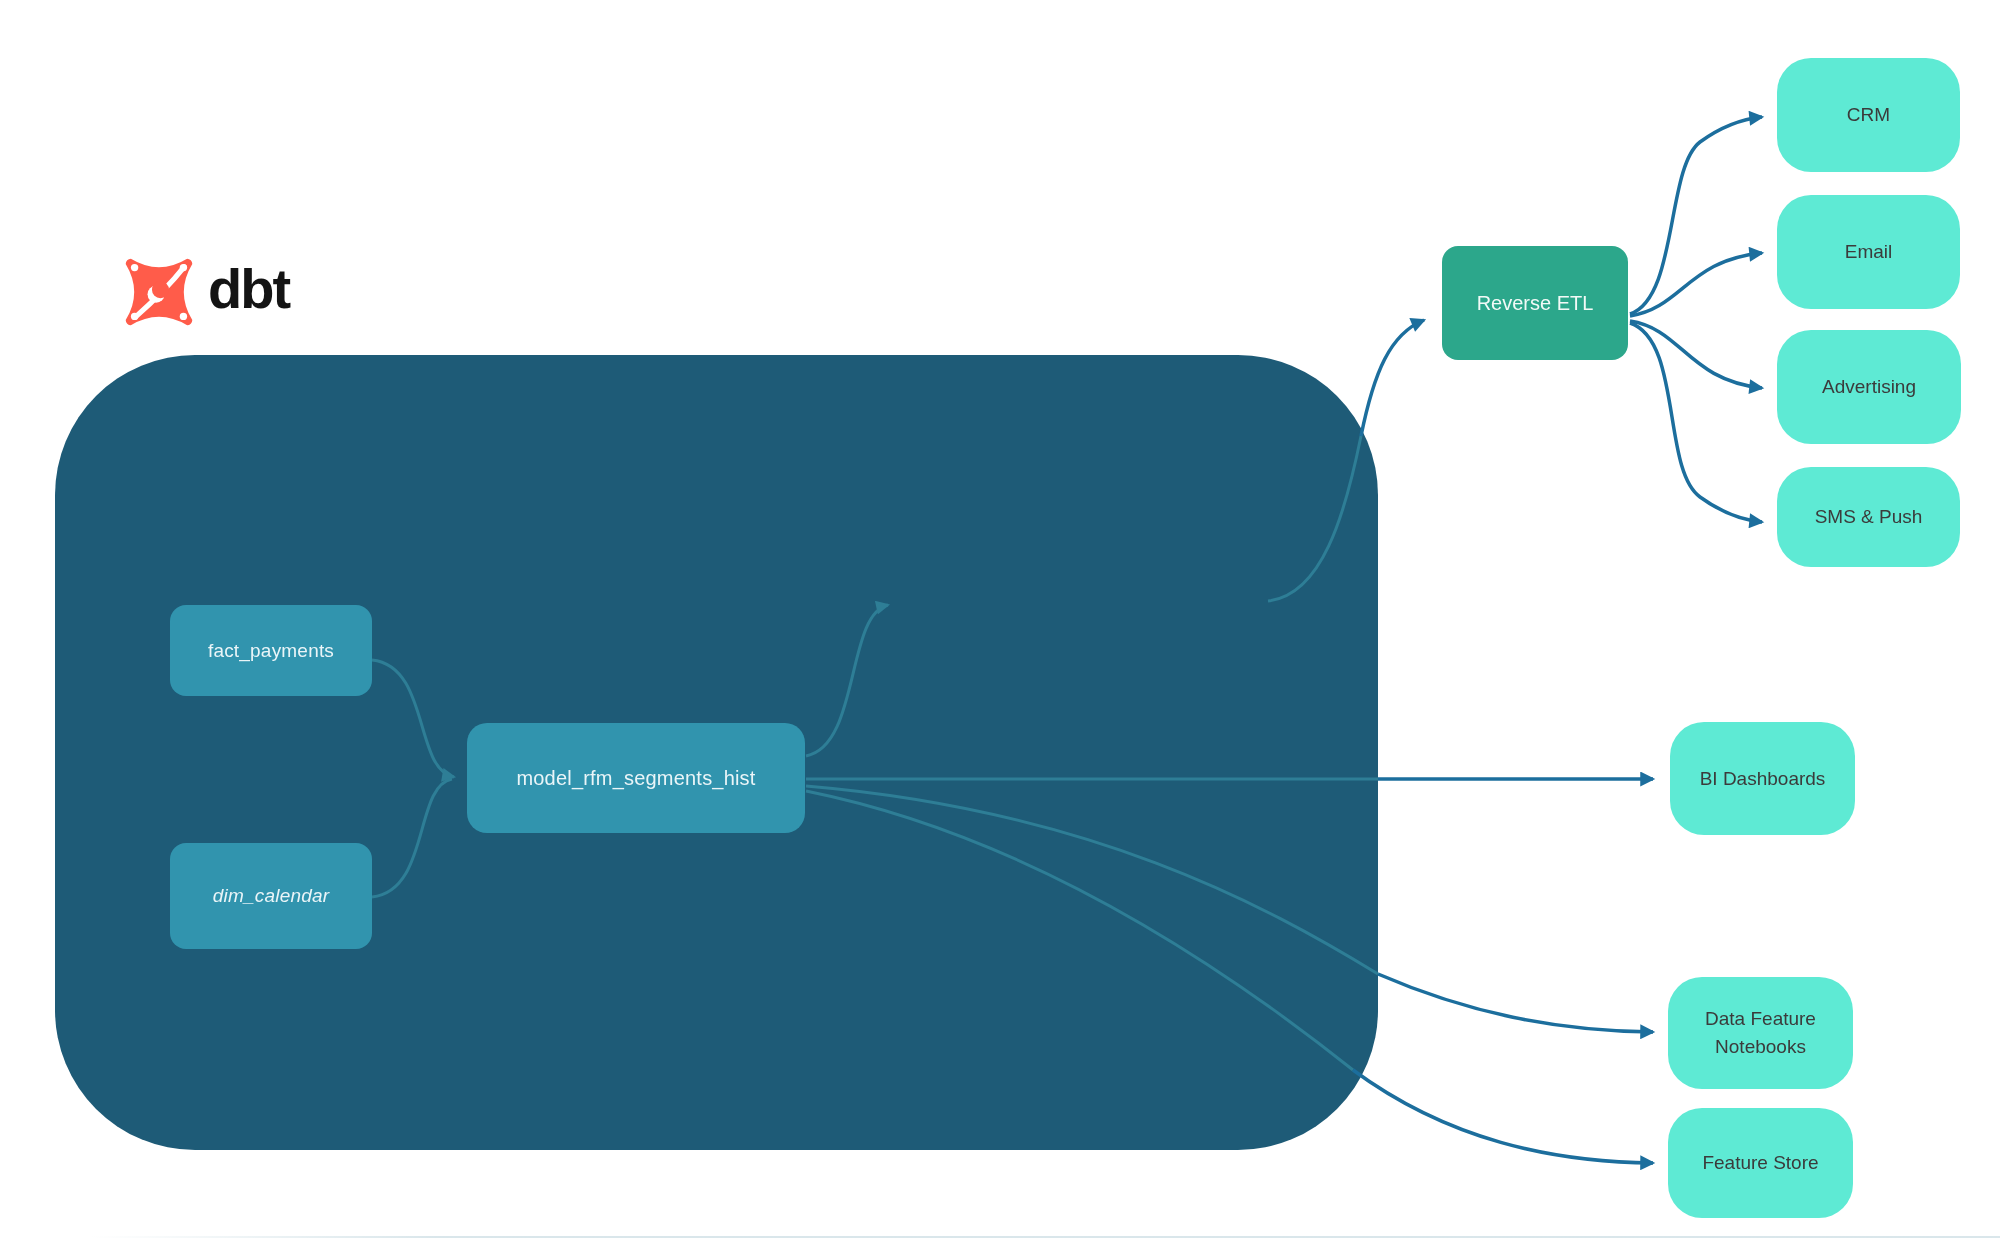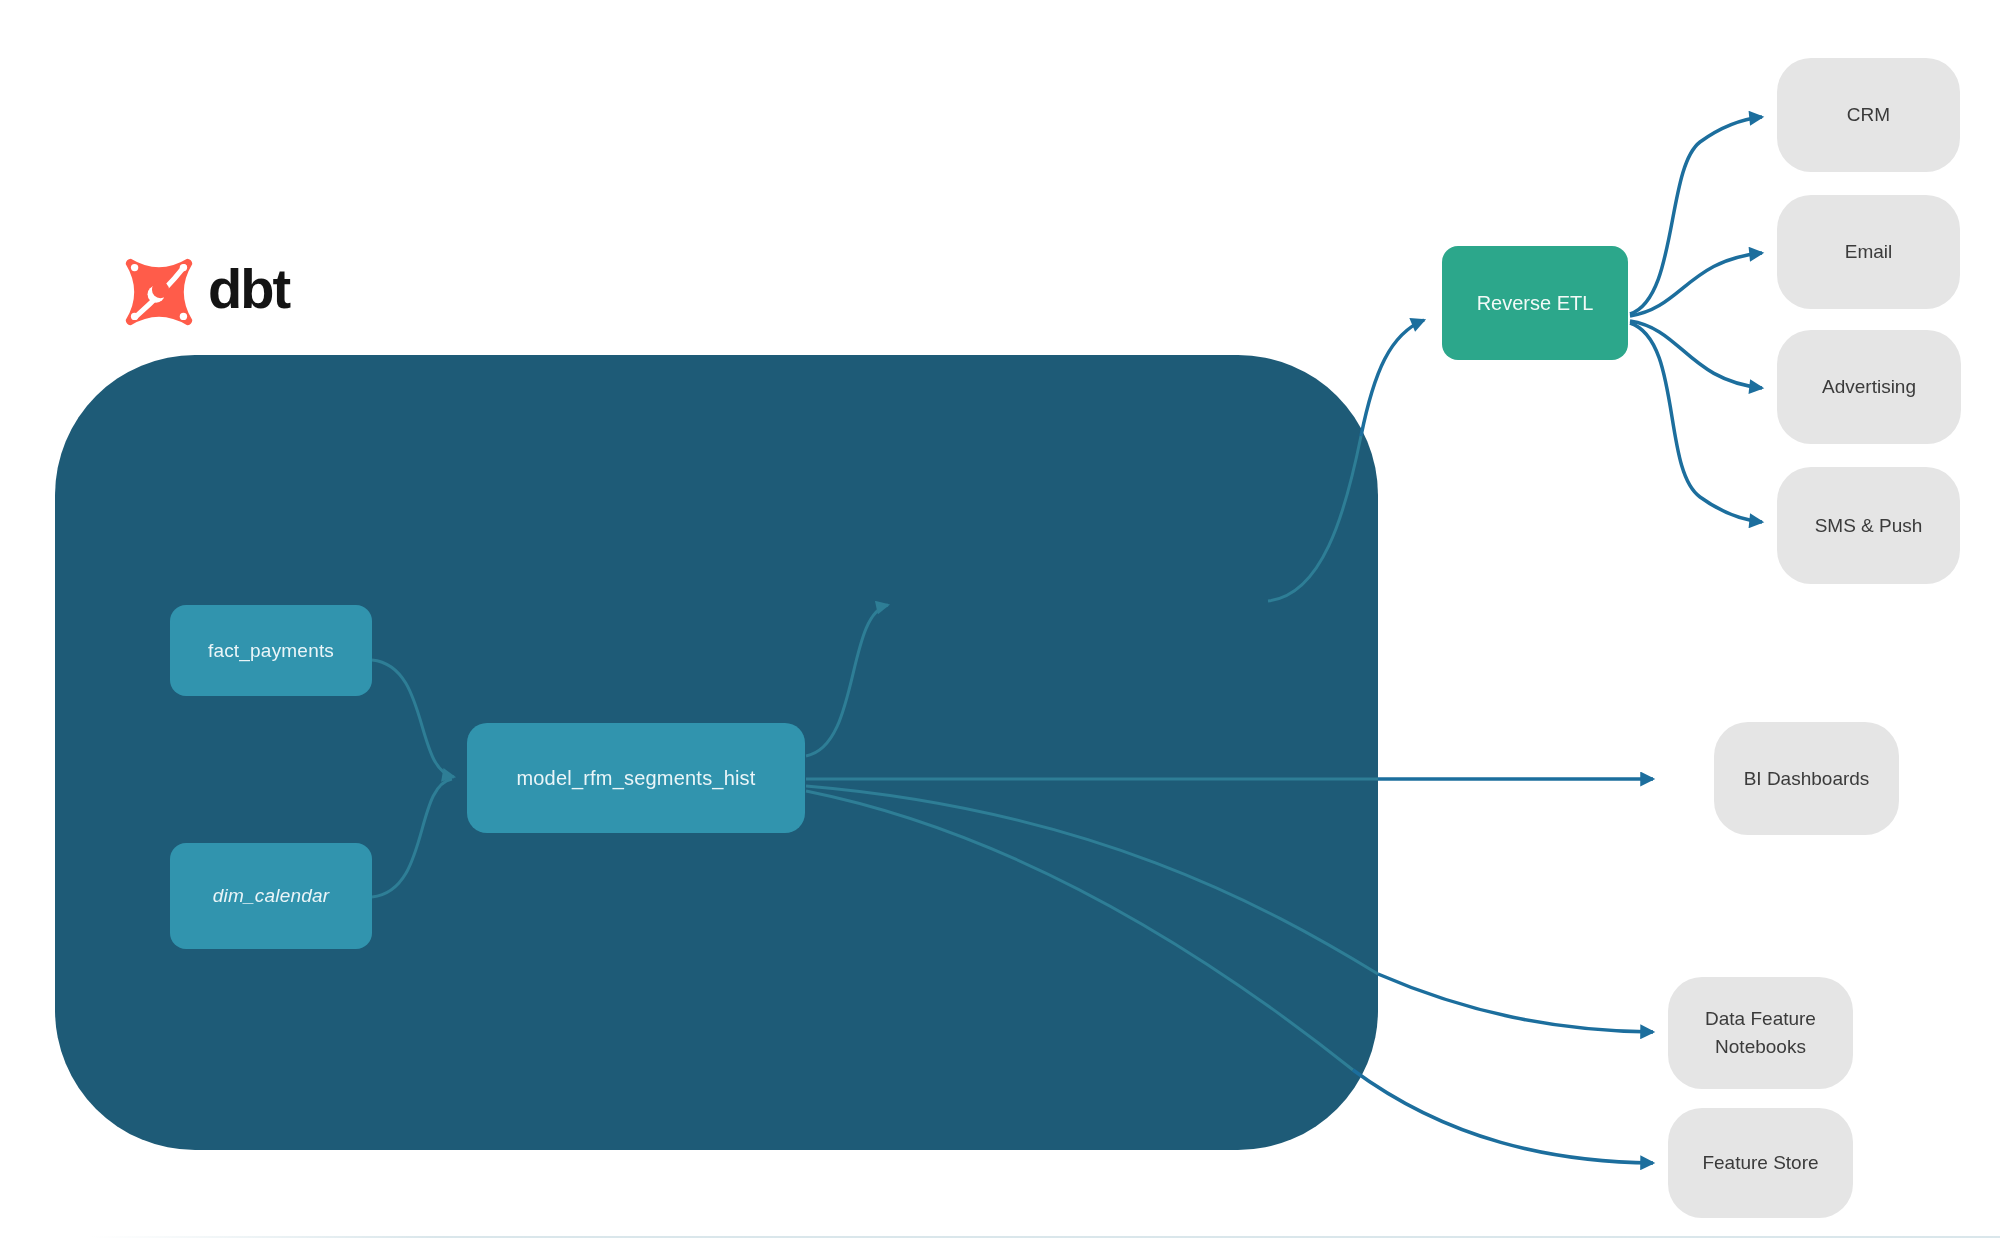--- a/index.html
+++ b/index.html
@@ -23,21 +23,21 @@
     text-align:center;box-sizing:border-box;
   }
   .model{
     background:#3194AE;color:#EAF5F8;border-radius:16px;font-size:19px;letter-spacing:.2px;
   }
   .model.big{border-radius:20px;font-size:20px;}
   .activation{
     background:#2CA78B;color:#F2FAF7;border-radius:16px;font-size:20px;
   }
   .dest{
-    background:#e5e5e5;color:#3B3B3B;border-radius:34px;font-size:19px;line-height:1.45;
+    background:#5eead4;color:#3B3B3B;border-radius:34px;font-size:19px;line-height:1.45;
     padding:0 18px;
   }
   .bottom-rule{
     position:absolute;left:90px;top:1236px;width:1910px;height:2px;z-index:1;
     background:linear-gradient(90deg,rgba(222,233,237,0),rgba(214,228,233,.9) 18%,rgba(214,228,233,.9));
   }
 </style>
 </head>
 <body>
 
@@ -109,24 +109,24 @@
 
   <div class="node dest" style="left:1777px;top:58px;width:183px;height:114px;">
     <span>CRM</span>
   </div>
   <div class="node dest" style="left:1777px;top:195px;width:183px;height:114px;">
     <span>Email</span>
   </div>
   <div class="node dest" style="left:1777px;top:330px;width:184px;height:114px;">
     <span>Advertising</span>
   </div>
-  <div class="node dest" style="left:1777px;top:467px;width:183px;height:117px;">
+  <div class="node dest" style="left:1777px;top:467px;width:183px;height:100px;">
     <span>SMS &amp; Push</span>
   </div>
-  <div class="node dest" style="left:1670px;top:722px;width:185px;height:113px;margin-left:44px;">
+  <div class="node dest" style="left:1670px;top:722px;width:185px;height:113px;">
     <span>BI Dashboards</span>
   </div>
   <div class="node dest" style="left:1668px;top:977px;width:185px;height:112px;">
     <span>Data Feature Notebooks</span>
   </div>
   <div class="node dest" style="left:1668px;top:1108px;width:185px;height:110px;">
     <span>Feature Store</span>
   </div>
 
   <div class="bottom-rule"></div>

